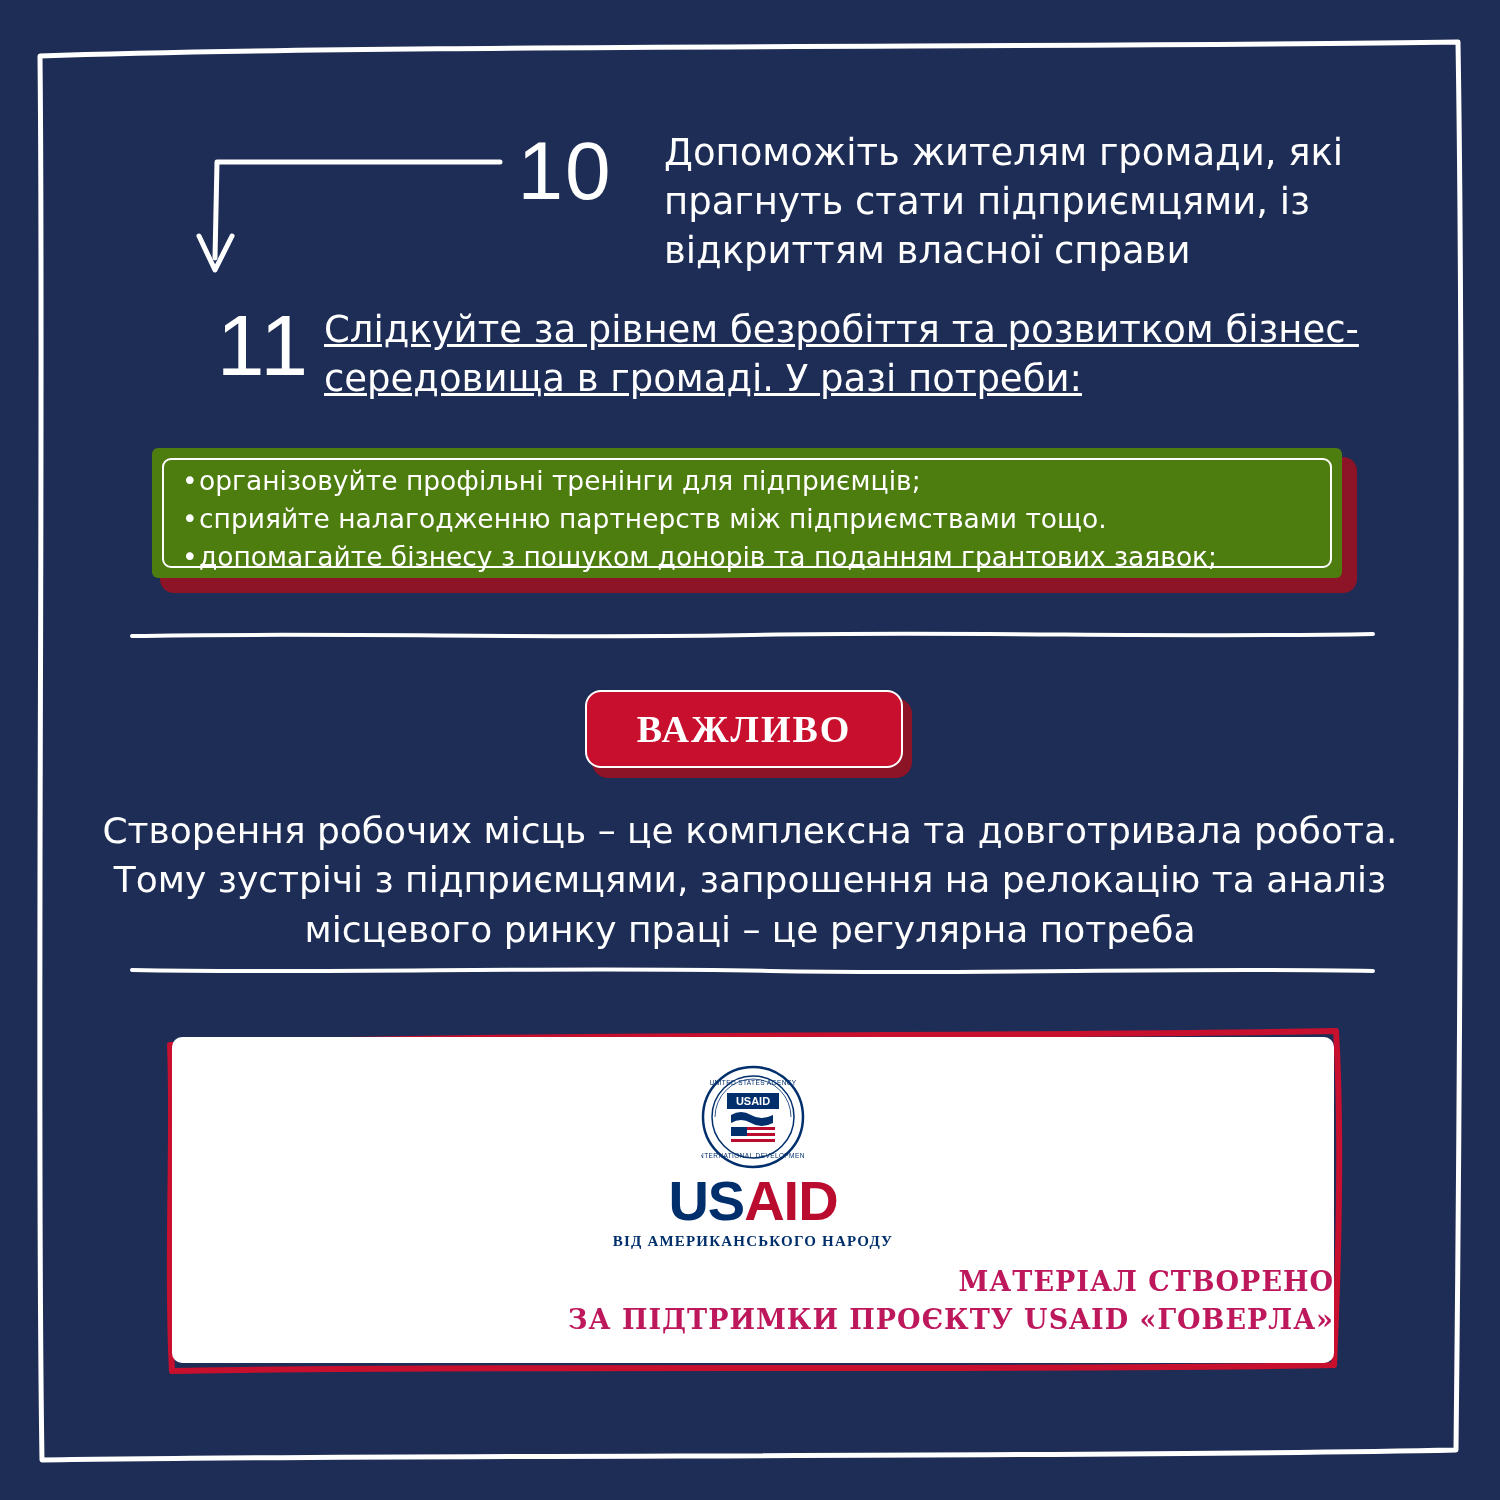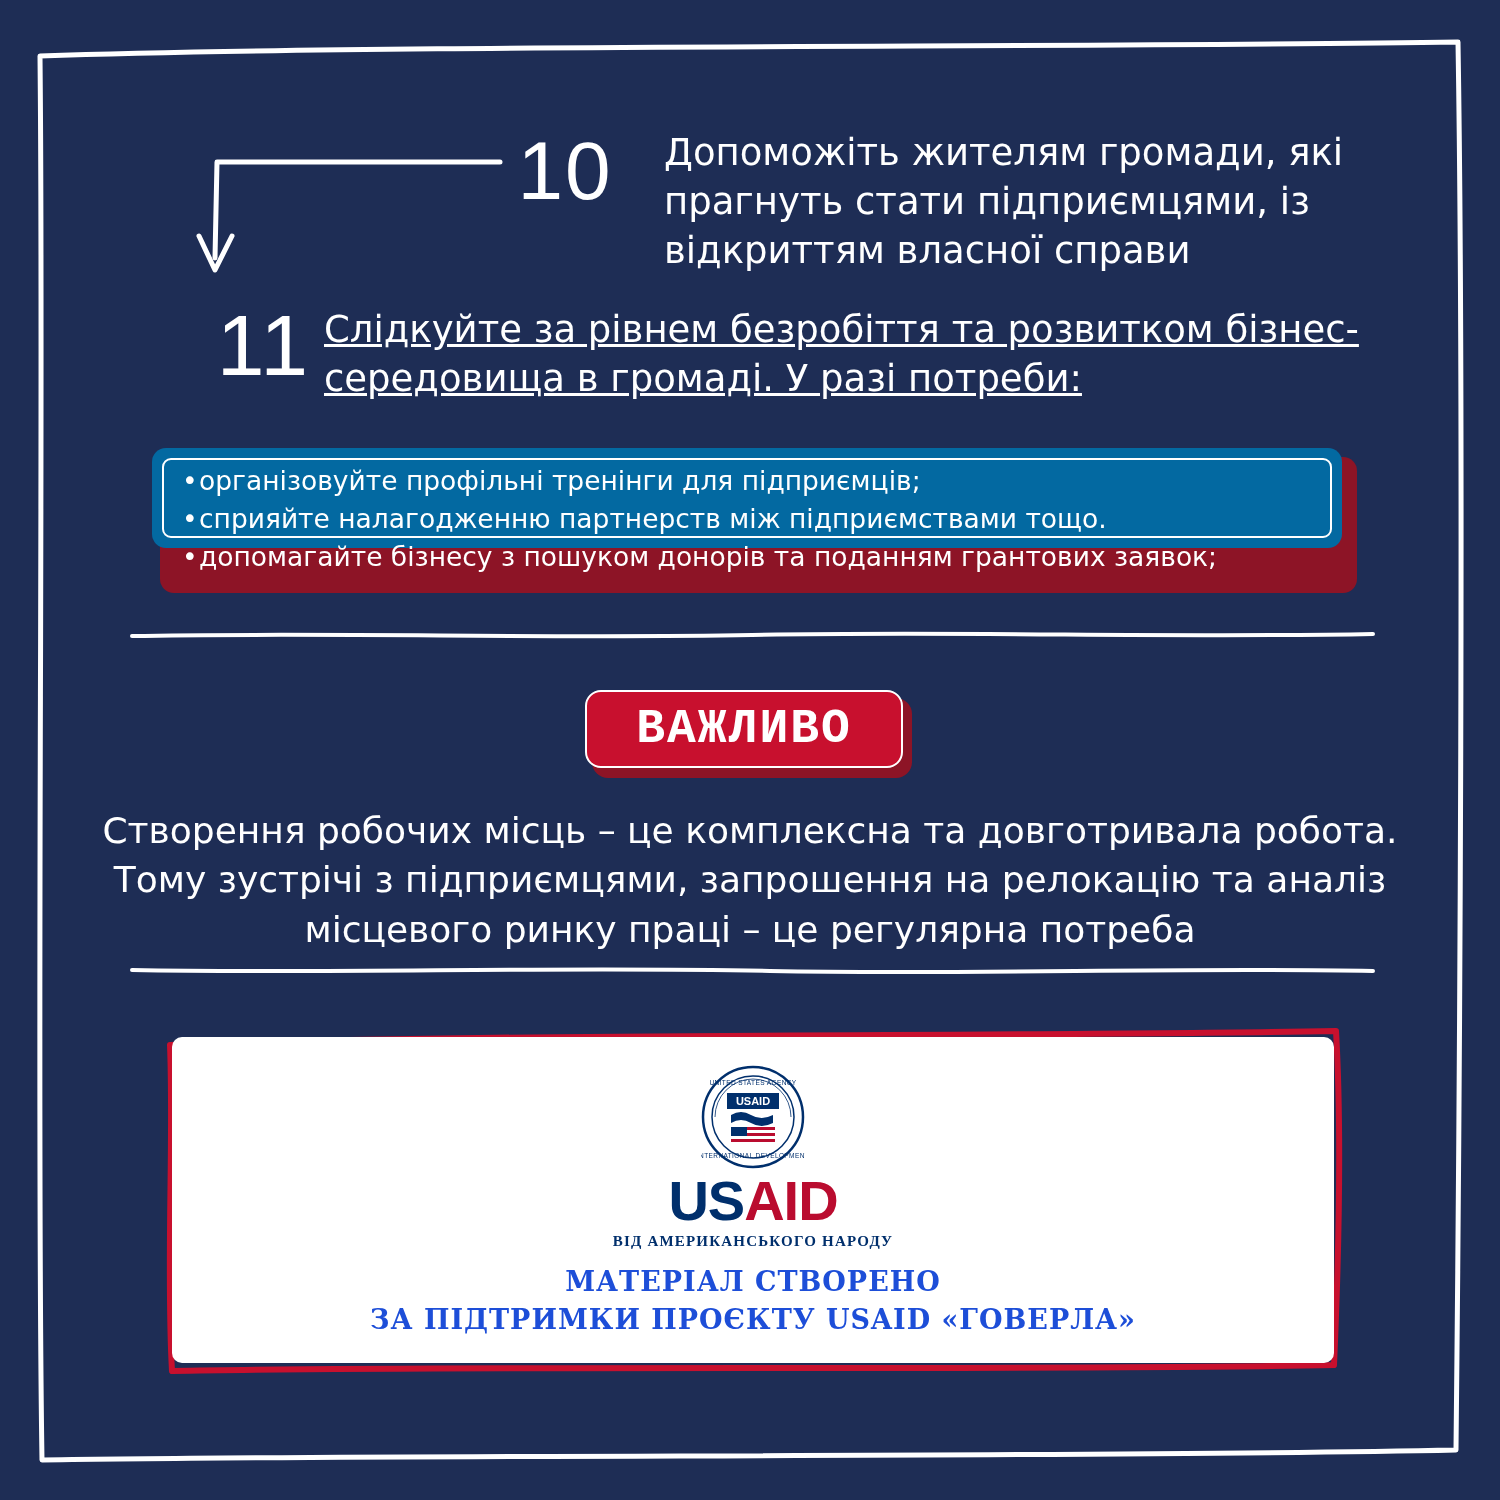--- a/index.html
+++ b/index.html
@@ -115,23 +115,23 @@
     width: 1197px;
     height: 136px;
     background: #8d1426;
     border-radius: 14px;
   }
   .redbox {
     position: absolute;
     left: 0;
     top: 0;
     width: 1190px;
-    height: 100px;
-    background: #0369a1;
-    border-radius: 14px;
+    height: 130px;
+    background: #4d7c0f;
+    border-radius: 6px;
   }
   .redbox-inner-border {
     position: absolute;
     left: 10px;
     top: 10px;
     right: 10px;
     bottom: 10px;
     border: 2px solid #ffffff;
     border-radius: 9px;
     pointer-events: none;
@@ -193,23 +193,23 @@
     height: 78px;
     background: #c8102e;
     border-radius: 16px;
     border: 2.5px solid #ffffff;
     box-sizing: border-box;
     display: flex;
     align-items: center;
     justify-content: center;
   }
   .badge span {
-    font-family: Liberation Mono, monospace;
+    font-family: Liberation Serif, serif;
     font-weight: bold;
-    font-size: 48px;
+    font-size: 38px;
     letter-spacing: 2px;
     color: #ffffff;
   }
 
   
   .important {
     position: absolute;
     left: 90px;
     top: 806px;
     width: 1320px;
@@ -270,27 +270,27 @@
     font-size: 15px;
     letter-spacing: 1.2px;
     color: #002f6c;
     margin-top: 4px;
   }
   .footer-note {
     position: absolute;
     left: 0;
     right: 0;
     top: 226px;
-    text-align: center;
+    text-align: right;
     font-family: "DejaVu Serif", serif;
     font-weight: bold;
     font-size: 27px;
     line-height: 1.42;
     letter-spacing: 1px;
-    color: #1d4ed8;
+    color: #be185d;
   }
 </style>
 </head>
 <body>
 
 <div class="poster">
 
   <svg class="frame" viewBox="0 0 1440 1440" fill="none">
     <path d="M10 26 C 360 14, 1080 18, 1428 12 C 1434 380, 1430 1050, 1426 1420 C 1060 1428, 370 1424, 12 1430 C 6 1060, 14 400, 10 26 Z" stroke="#ffffff" stroke-width="5" stroke-linecap="round" stroke-linejoin="round" fill="none"></path>
   </svg>

